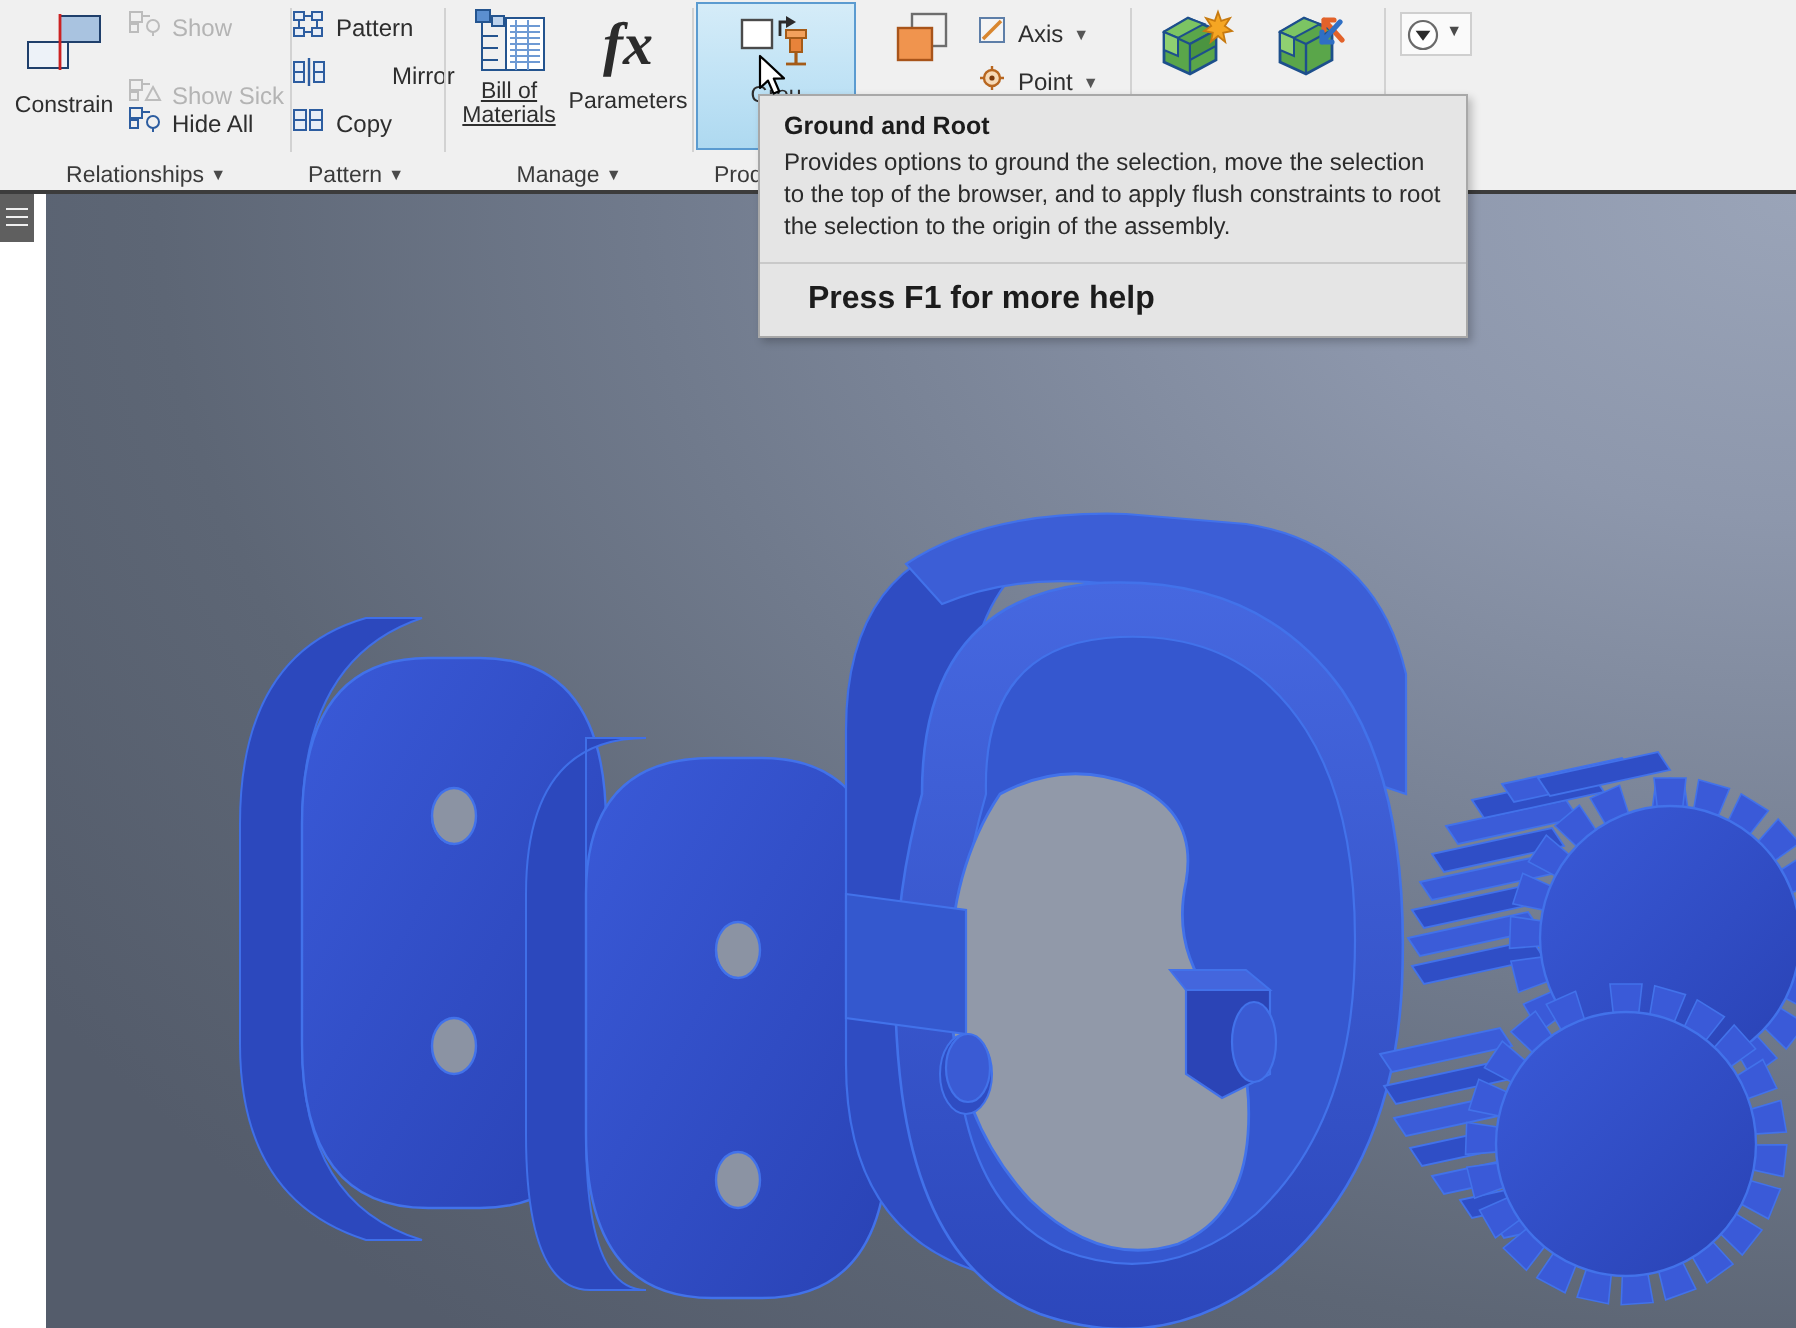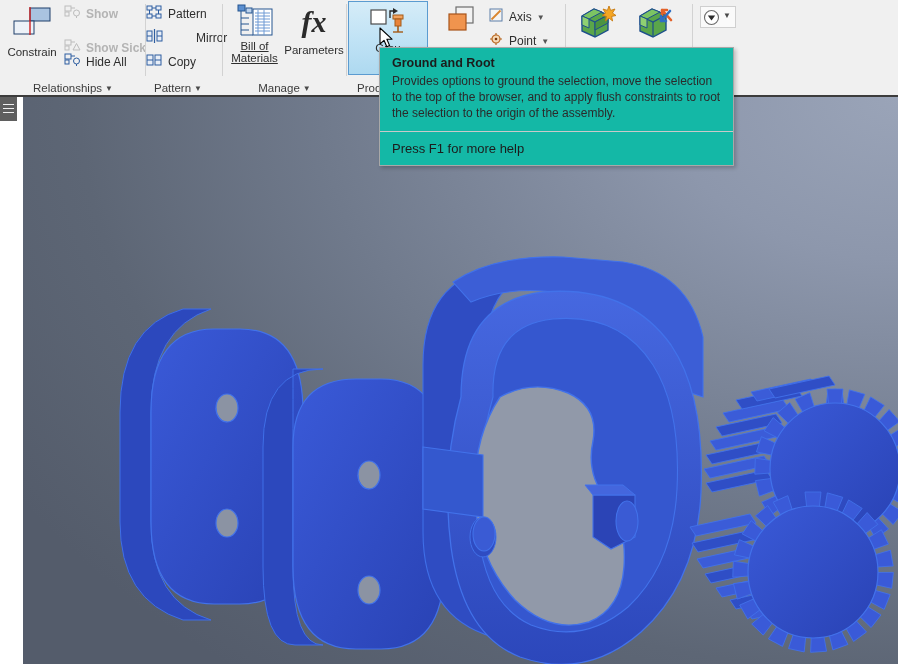--- a/index.html
+++ b/index.html
@@ -80,21 +80,21 @@
     align-items: center;
     height: 22px;
     cursor: default;
   }
   .sm-btn .sm-label {
     font-size: 12px;
     color: #2e2e2e;
     margin-left: 5px;
     white-space: nowrap;
   }
-  .sm-btn.disabled .sm-label { color: #b4b4b4; font-weight: bold; }
+  .sm-btn.disabled .sm-label { color: #b4b4b4; }
   .sm-btn .caret {
     font-size: 8px;
     margin-left: 5px;
     color: #555;
   }
 
   .icon { display: block; }
 
   
   #ground-root-btn {
@@ -112,21 +112,21 @@
     color: #2e2e2e;
     line-height: 13px;
     text-align: center;
   }
 
   
   #tooltip {
     position: absolute;
     left: 379px; top: 47px;
     width: 355px;
-    background: #14b8a6;
+    background: #e5e5e5;
     border: 1px solid #a8a8a8;
     box-shadow: 2px 2px 4px rgba(0,0,0,0.22);
     z-index: 40;
     box-sizing: border-box;
   }
   #tooltip .tt-title {
     font-size: 12.5px;
     font-weight: bold;
     color: #1c1c1c;
     padding: 8px 12px 3px 12px;
@@ -136,24 +136,25 @@
     color: #2b2b2b;
     line-height: 16px;
     padding: 0 12px 10px 12px;
   }
   #tooltip .tt-rule {
     height: 1px;
     background: #c9c9c9;
     margin: 0;
   }
   #tooltip .tt-foot {
-    font-size: 13px;
-    font-weight: normal;
+    font-size: 16px;
+    font-weight: bold;
     color: #1c1c1c;
     padding: 9px 12px 9px 12px;
+    margin-left: 12px;
   }
 
   
   #cursor {
     position: absolute;
     left: 379px; top: 27px;
     width: 16px; height: 24px;
     z-index: 50;
     pointer-events: none;
   }

